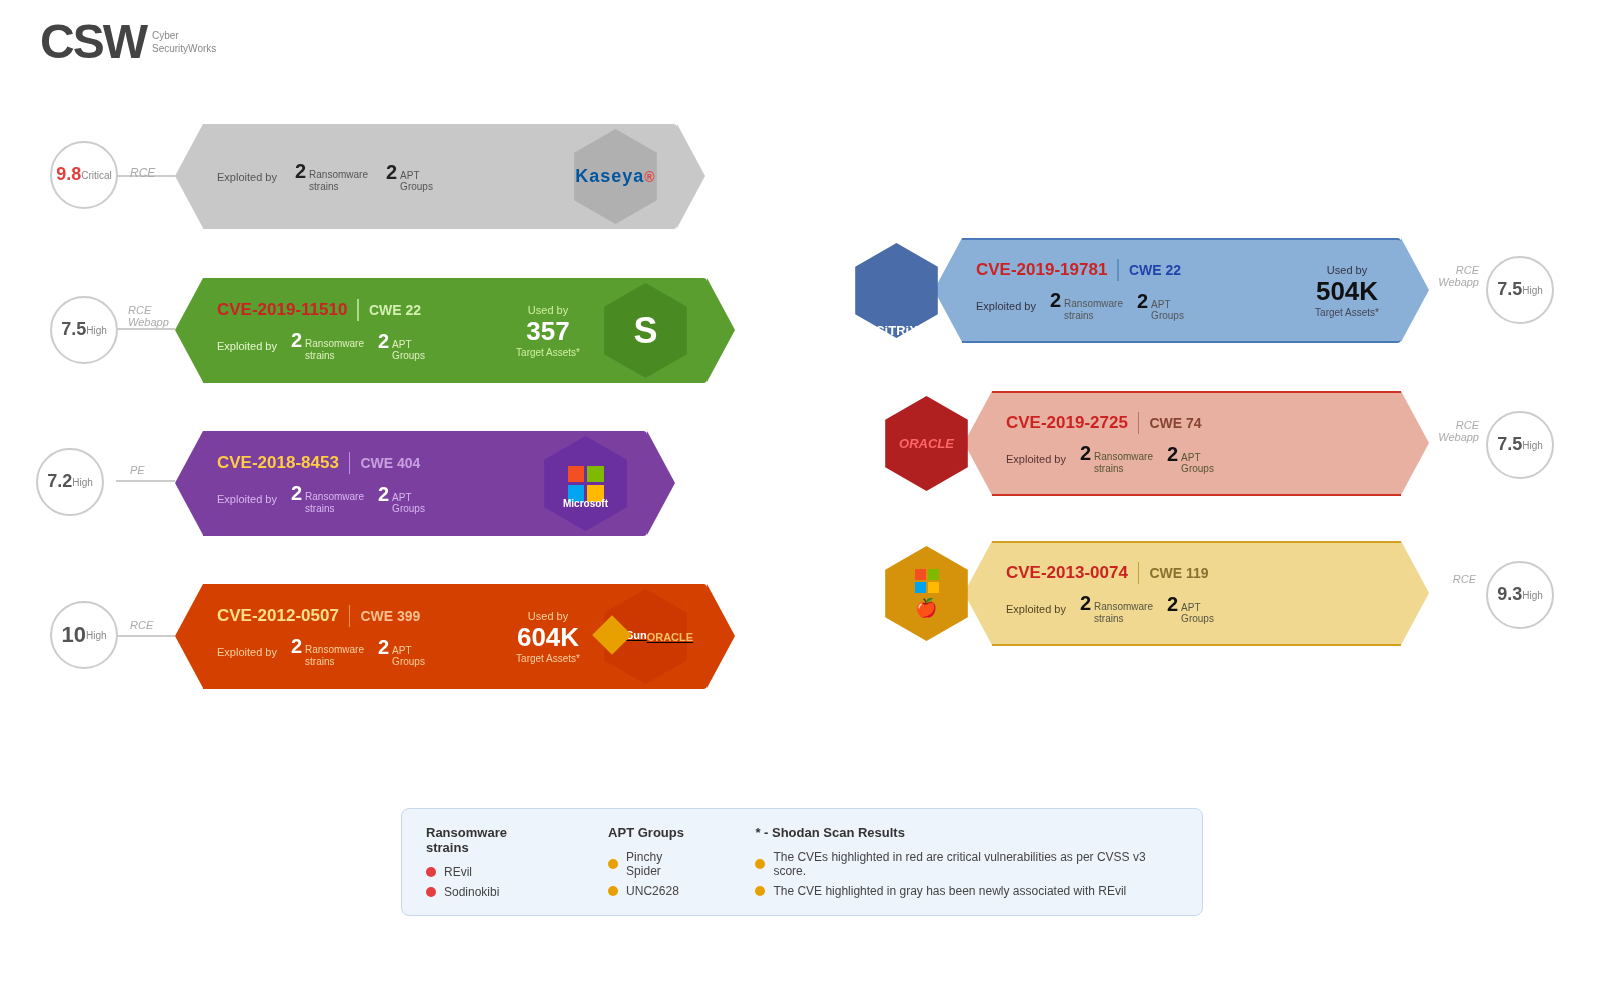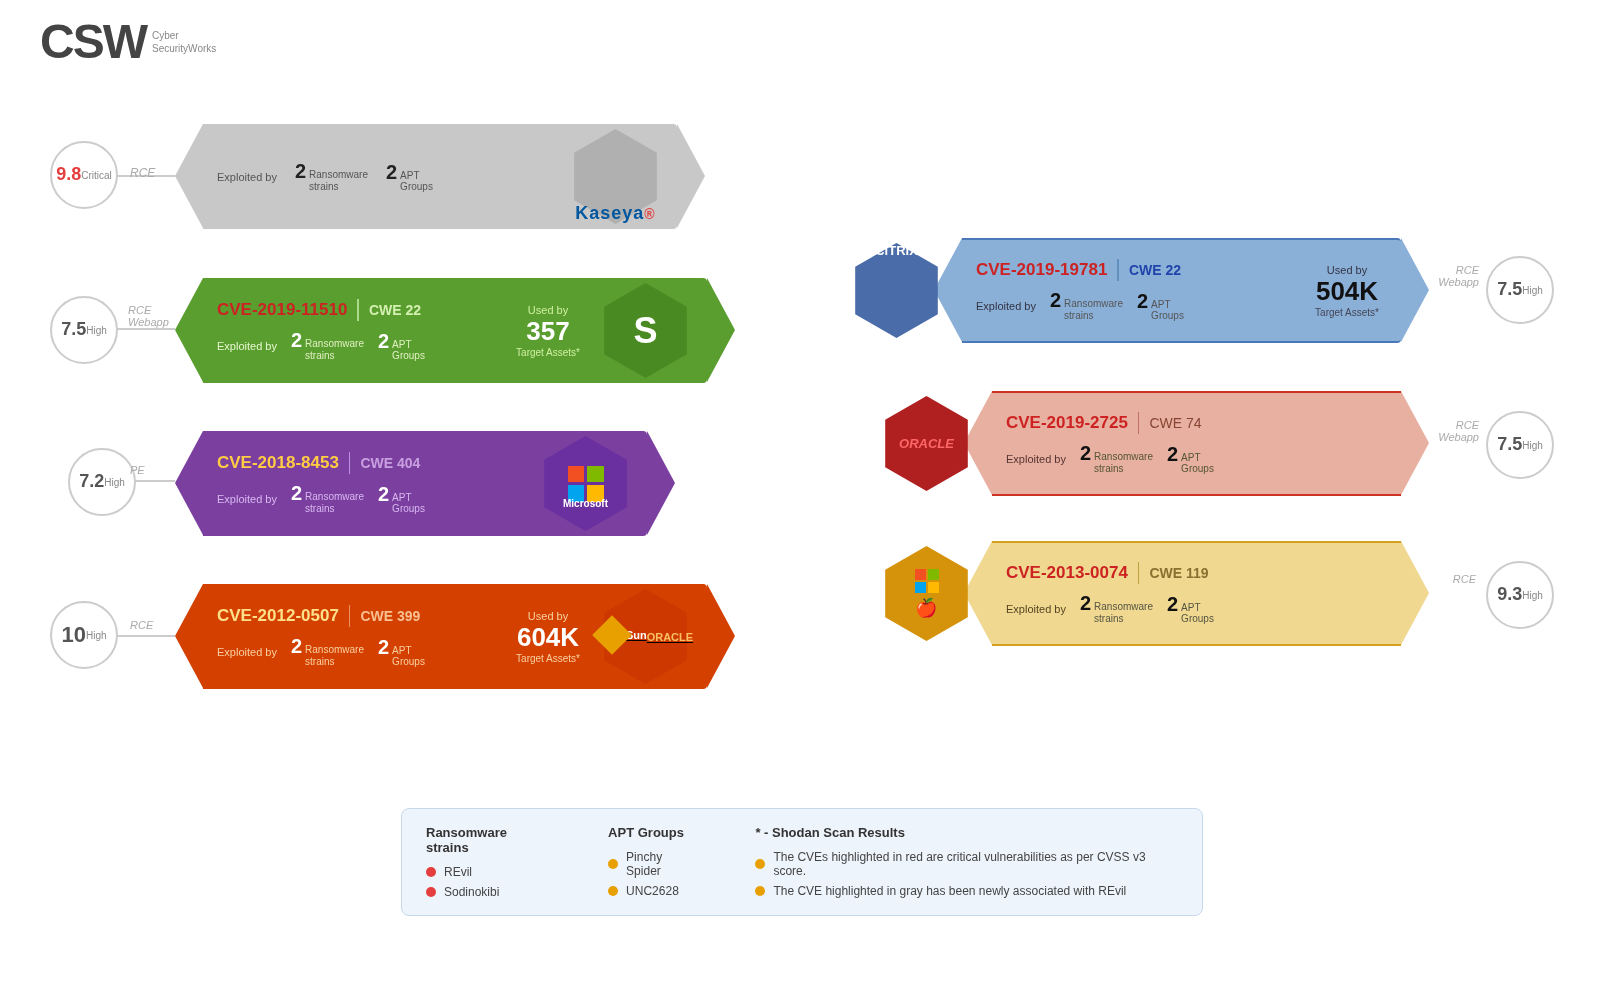--- a/index.html
+++ b/index.html
@@ -168,21 +168,21 @@
             <span style="font-size:20px; font-weight:900; color:#222;">2</span>
             <span style="font-size:10px; color:#555; line-height:1.2;">Ransomware<br>strains</span>
           </div>
           <div style="display:flex; align-items:baseline; gap:3px;">
             <span style="font-size:20px; font-weight:900; color:#222;">2</span>
             <span style="font-size:10px; color:#555;">APT<br>Groups</span>
           </div>
         </div>
       </div>
 
-      <div style="width:95px; height:95px; position:relative; display:flex; align-items:flex-end; justify-content:center; flex-shrink:0;margin-left:46px;">
+      <div style="width:95px; height:95px; position:relative; display:flex; align-items:center; justify-content:center; flex-shrink:0;margin-left:46px;">
         <svg viewBox="0 0 100 115" style="position:absolute; top:0; left:0; width:100%; height:100%;">
           <polygon points="50,0 100,28.75 100,86.25 50,115 0,86.25 0,28.75" fill="#b0b0b0"></polygon>
         </svg>
         <span style="position:relative; z-index:2; font-size:18px; font-weight:800; color:#0057a0; letter-spacing:1px;">Kaseya<span style="color:#e53e3e; font-size:14px;">®</span></span>
       </div>
     </div>
 
     <div style="width:0; height:0; border-top:52.5px solid transparent; border-bottom:52.5px solid transparent; border-left:28px solid #c8c8c8; flex-shrink:0;"></div>
   </div>
 
@@ -222,21 +222,21 @@
       <div style="width:95px; height:95px; position:relative; display:flex; align-items:center; justify-content:center; flex-shrink:0;">
         <svg viewBox="0 0 100 115" style="position:absolute; top:0; left:0; width:100%; height:100%;">
           <polygon points="50,0 100,28.75 100,86.25 50,115 0,86.25 0,28.75" fill="#4a8a22"></polygon>
         </svg>
         <span style="position:relative; z-index:2; font-size:36px; font-weight:900; color:#fff;">S</span>
       </div>
     </div>
     <div style="width:0; height:0; border-top:52.5px solid transparent; border-bottom:52.5px solid transparent; border-left:28px solid #5a9e30; flex-shrink:0;"></div>
   </div>
 
-  <div class="score-badge high" style="left:68px; top:372px;text-align:center;">
+  <div class="score-badge high" style="left:36px; top:372px;text-align:center;">
     <span class="score-num">7.2</span>
     <span class="score-label">High</span>
   </div>
   <div style="position:absolute; left:130px; top:388px; font-size:11px; color:#aaa; font-style:italic;">PE</div>
 
   <div style="position:absolute; left:175px; top:355px; width:500px; height:105px; display:flex; align-items:stretch;">
     <div style="width:0; height:0; border-top:52.5px solid transparent; border-bottom:52.5px solid transparent; border-right:28px solid #7b3fa0; flex-shrink:0;"></div>
     <div style="background:#7b3fa0; flex:1; display:flex; align-items:center; padding:12px 14px; gap:10px; border-radius:0 4px 4px 0;">
       <div style="flex:1;">
         <div style="display:flex; align-items:center; gap:10px; margin-bottom:8px;">
@@ -323,21 +323,21 @@
   </div>
 
   <div class="score-badge high" style="right:50px; top:180px;">
     <span class="score-num">7.5</span>
     <span class="score-label">High</span>
   </div>
   <div style="position:absolute; right:125px; top:188px; font-size:11px; color:#aaa; font-style:italic; text-align:right;">RCE<br>Webapp</div>
 
   <div style="position:absolute; right:175px; top:162px; width:580px; height:105px; display:flex; align-items:stretch;">
 
-    <div style="width:95px; height:95px; position:relative; display:flex; align-items:flex-start; justify-content:center; flex-shrink:0; align-self:center; margin-right:-10px; z-index:2;">
+    <div style="width:95px; height:95px; position:relative; display:flex; align-items:flex-end; justify-content:center; flex-shrink:0; align-self:center; margin-right:-10px; z-index:2;">
       <svg viewBox="0 0 100 115" style="position:absolute; top:0; left:0; width:100%; height:100%;">
         <polygon points="50,0 100,28.75 100,86.25 50,115 0,86.25 0,28.75" fill="#4a6ca8"></polygon>
       </svg>
       <span style="position:relative; z-index:2; font-size:13px; font-weight:900; color:#fff;">CiTRiX</span>
     </div>
 
     <div style="width:0; height:0; border-top:52.5px solid transparent; border-bottom:52.5px solid transparent; border-right:28px solid #8ab0d8; flex-shrink:0;"></div>
     <div style="background:#8ab0d8; flex:1; display:flex; align-items:center; padding:12px 14px; gap:10px; border:2px solid #4a78b8; border-left:none; border-right:none; border-radius:0 4px 4px 0;">
       <div style="flex:1;">
         <div style="display:flex; align-items:center; gap:10px; margin-bottom:8px;">
@@ -380,21 +380,21 @@
         <polygon points="50,0 100,28.75 100,86.25 50,115 0,86.25 0,28.75" fill="#b02020"></polygon>
       </svg>
       <span style="position:relative; z-index:2; font-size:13px; font-weight:900; color:#ff6666; font-style:italic;">ORACLE</span>
     </div>
     <div style="width:0; height:0; border-top:52.5px solid transparent; border-bottom:52.5px solid transparent; border-right:28px solid #e8b0a0; flex-shrink:0;"></div>
     <div style="background:#e8b0a0; flex:1; display:flex; align-items:center; padding:12px 14px; gap:10px; border:2px solid #cc3322; border-left:none; border-right:none;">
       <div style="flex:1;">
         <div style="display:flex; align-items:center; gap:10px; margin-bottom:8px;">
           <span style="font-size:17px; font-weight:800; color:#cc2222;">CVE-2019-2725</span>
           <div style="width:1.5px; height:22px; background:#c07060;"></div>
-          <span style="font-size:14px; color:#884433; font-weight:400;">CWE 74</span>
+          <span style="font-size:14px; color:#884433; font-weight:700;">CWE 74</span>
         </div>
         <div style="display:flex; align-items:center; gap:14px; font-size:11px; color:#553333;">
           <span>Exploited by</span>
           <div style="display:flex; align-items:baseline; gap:3px;">
             <span style="font-size:20px; font-weight:900; color:#111;">2</span>
             <span style="font-size:10px; color:#553; line-height:1.2;">Ransomware<br>strains</span>
           </div>
           <div style="display:flex; align-items:baseline; gap:3px;">
             <span style="font-size:20px; font-weight:900; color:#111;">2</span>
             <span style="font-size:10px; color:#553;">APT<br>Groups</span>

